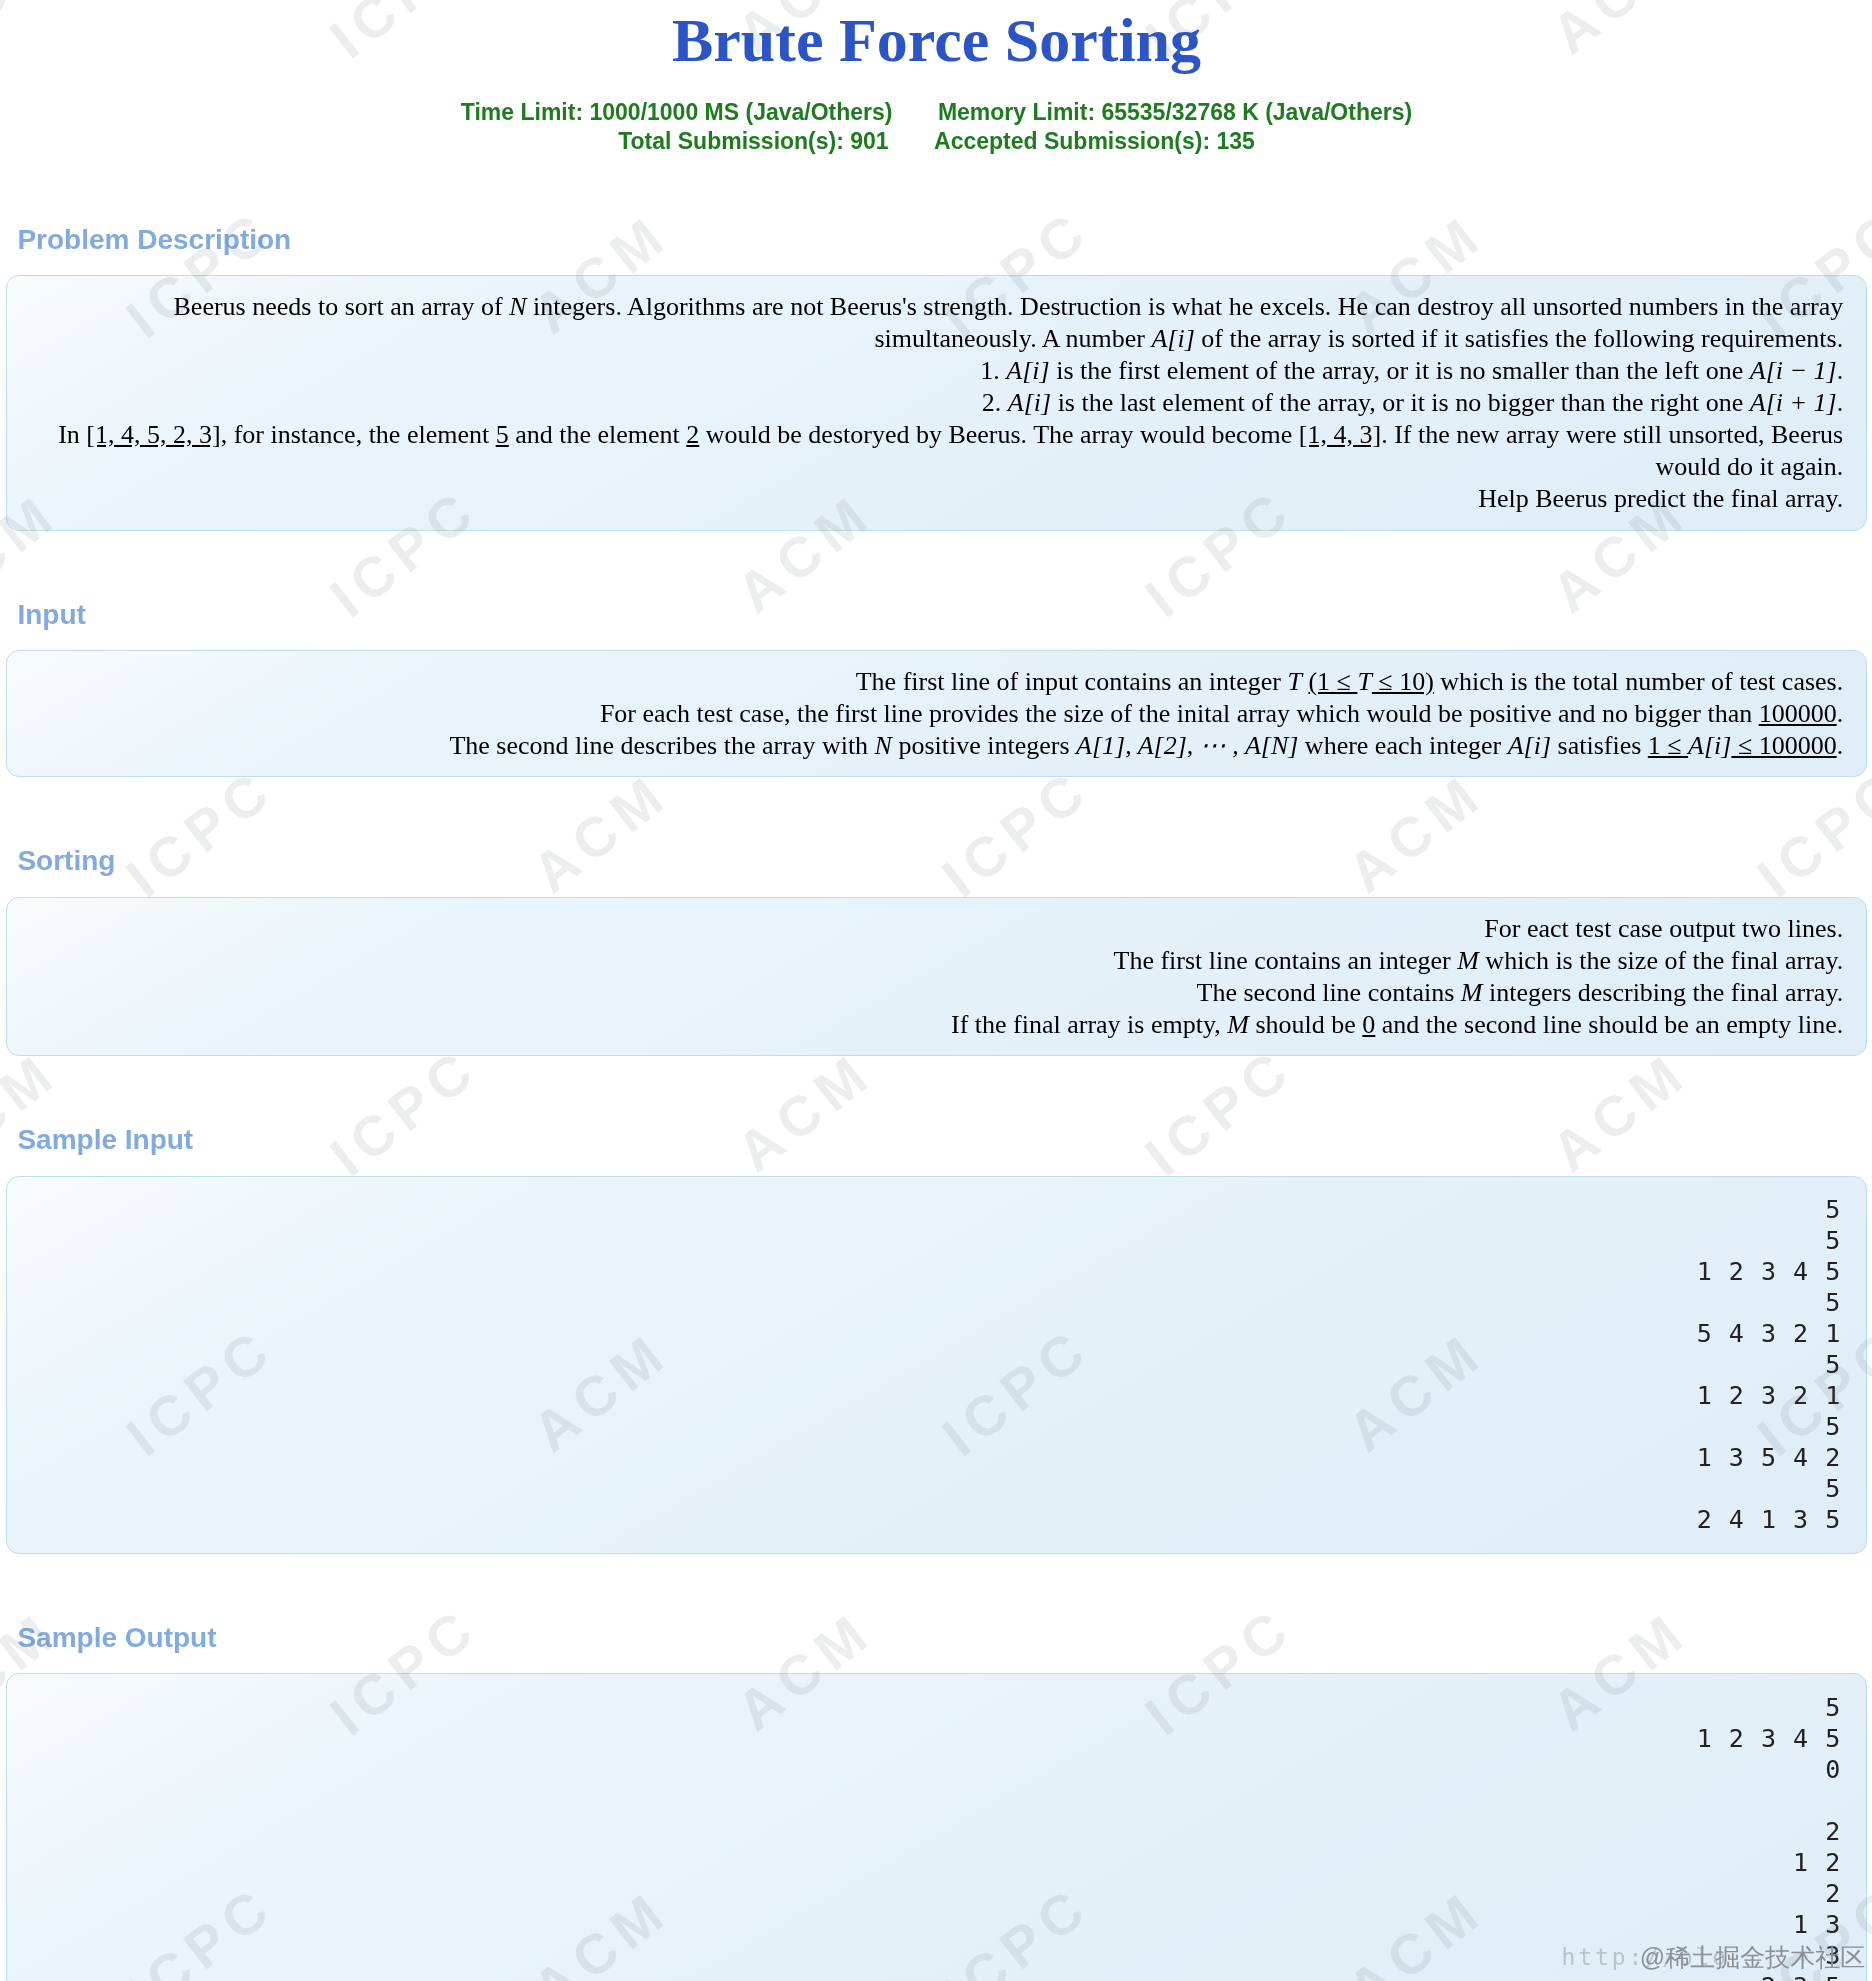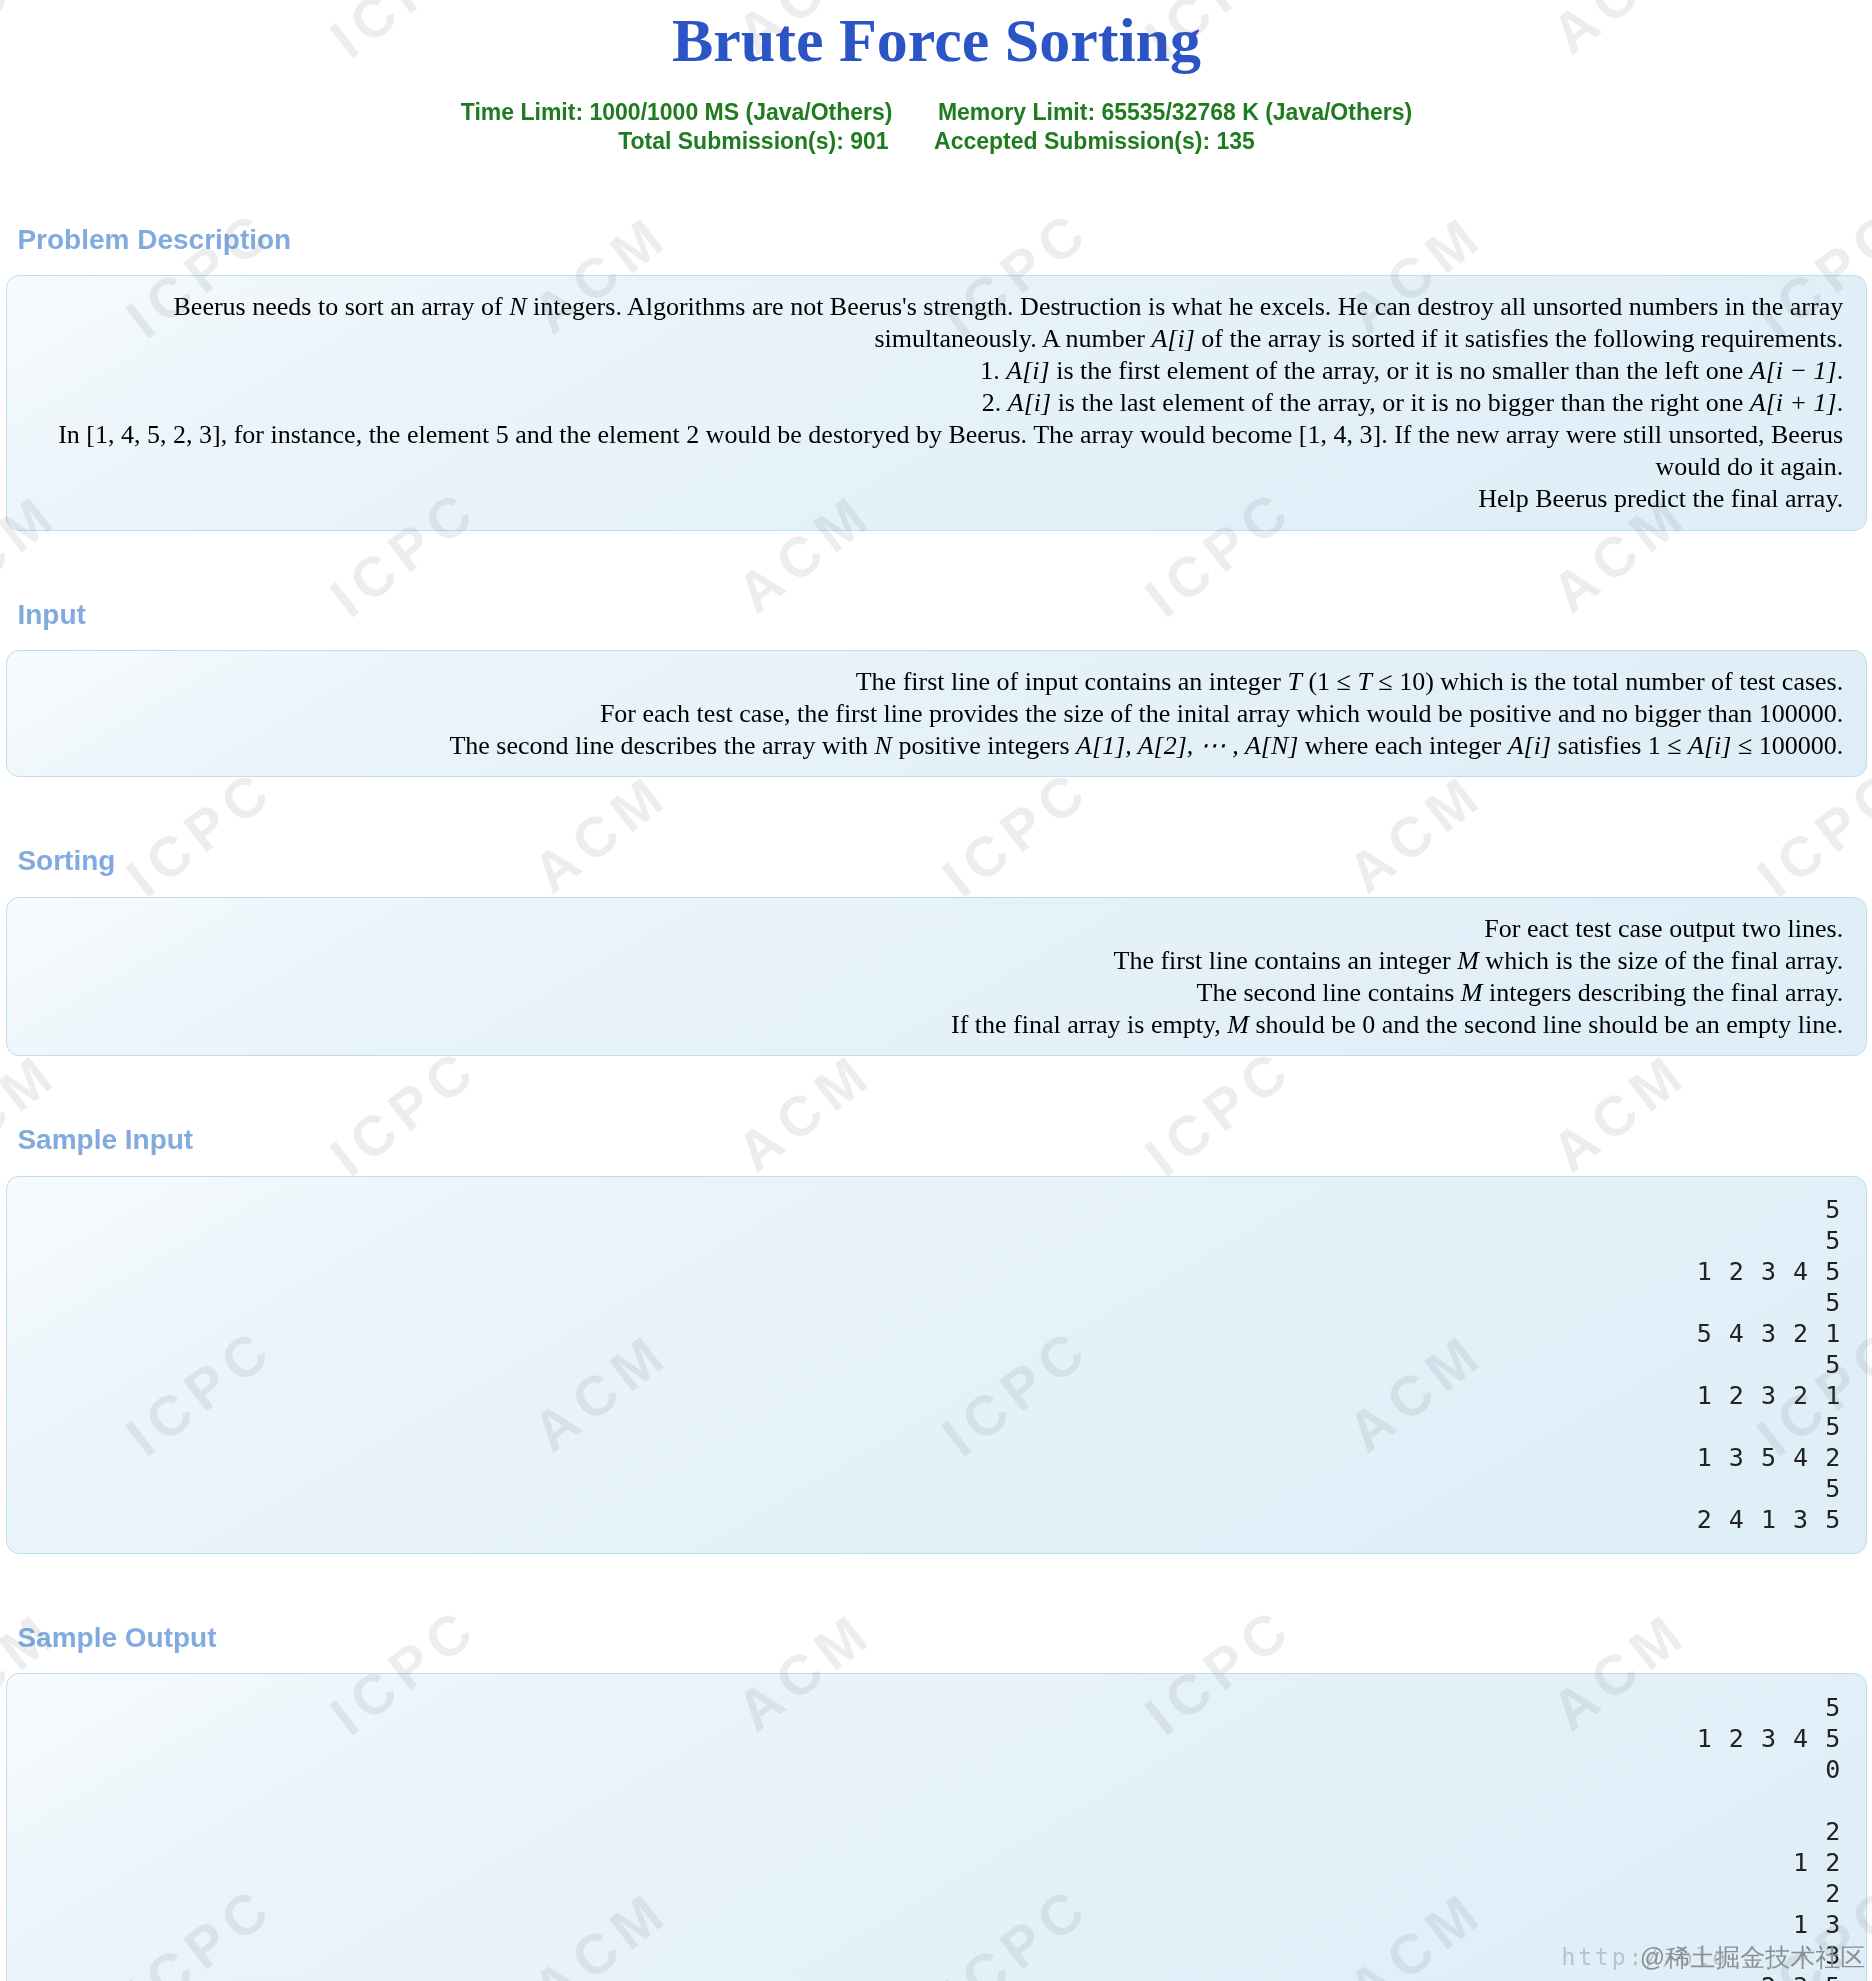--- a/index.html
+++ b/index.html
@@ -91,21 +91,21 @@
     letter-spacing:1px;
     color:#222222;
   }
   .panel.mono pre{
     margin:0;
     font:inherit;
     letter-spacing:inherit;
   }
   .math{font-family:"Liberation Serif", serif;}
   .mvar{font-style:italic;}
-  .mnum{font-style:normal;}
+  .mnum{font-style:normal;text-decoration:underline;}
   .wm-url{
     position:absolute;
     right:144px;bottom:11.6px;
     z-index:3;
     font-family:"DejaVu Sans Mono", monospace;
     font-size:23px;
     letter-spacing:2.9px;
     color:#B9C3CC;
     pointer-events:none;
     margin-top:32px;

